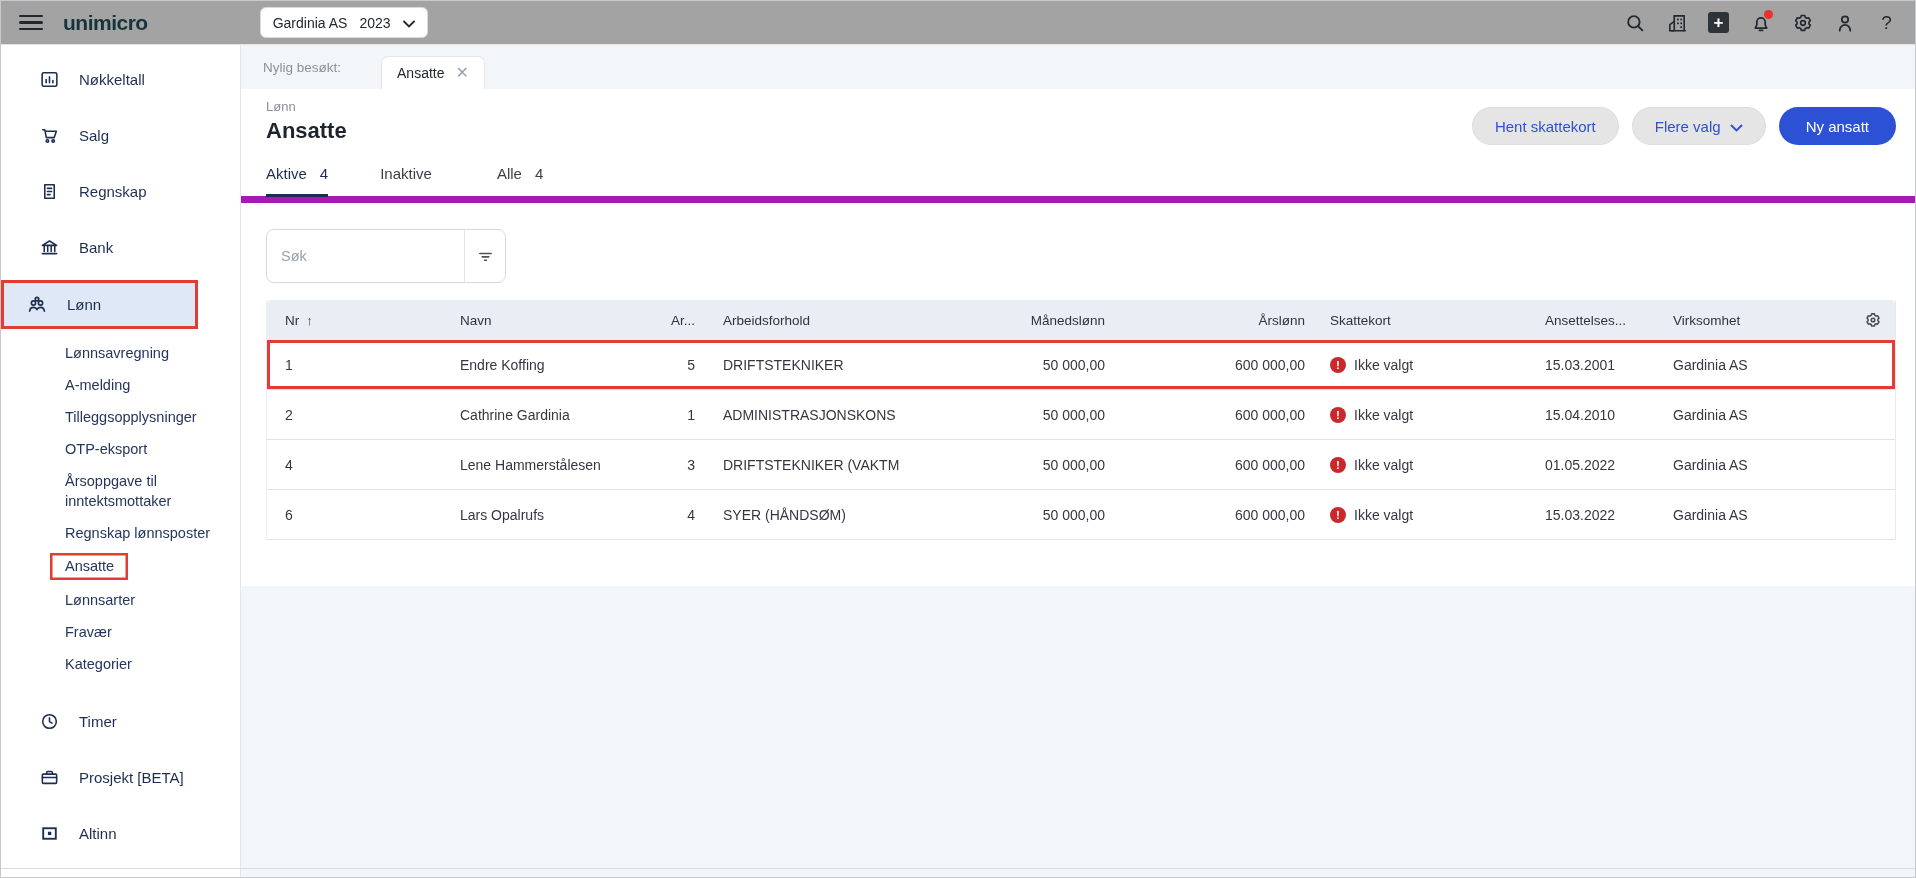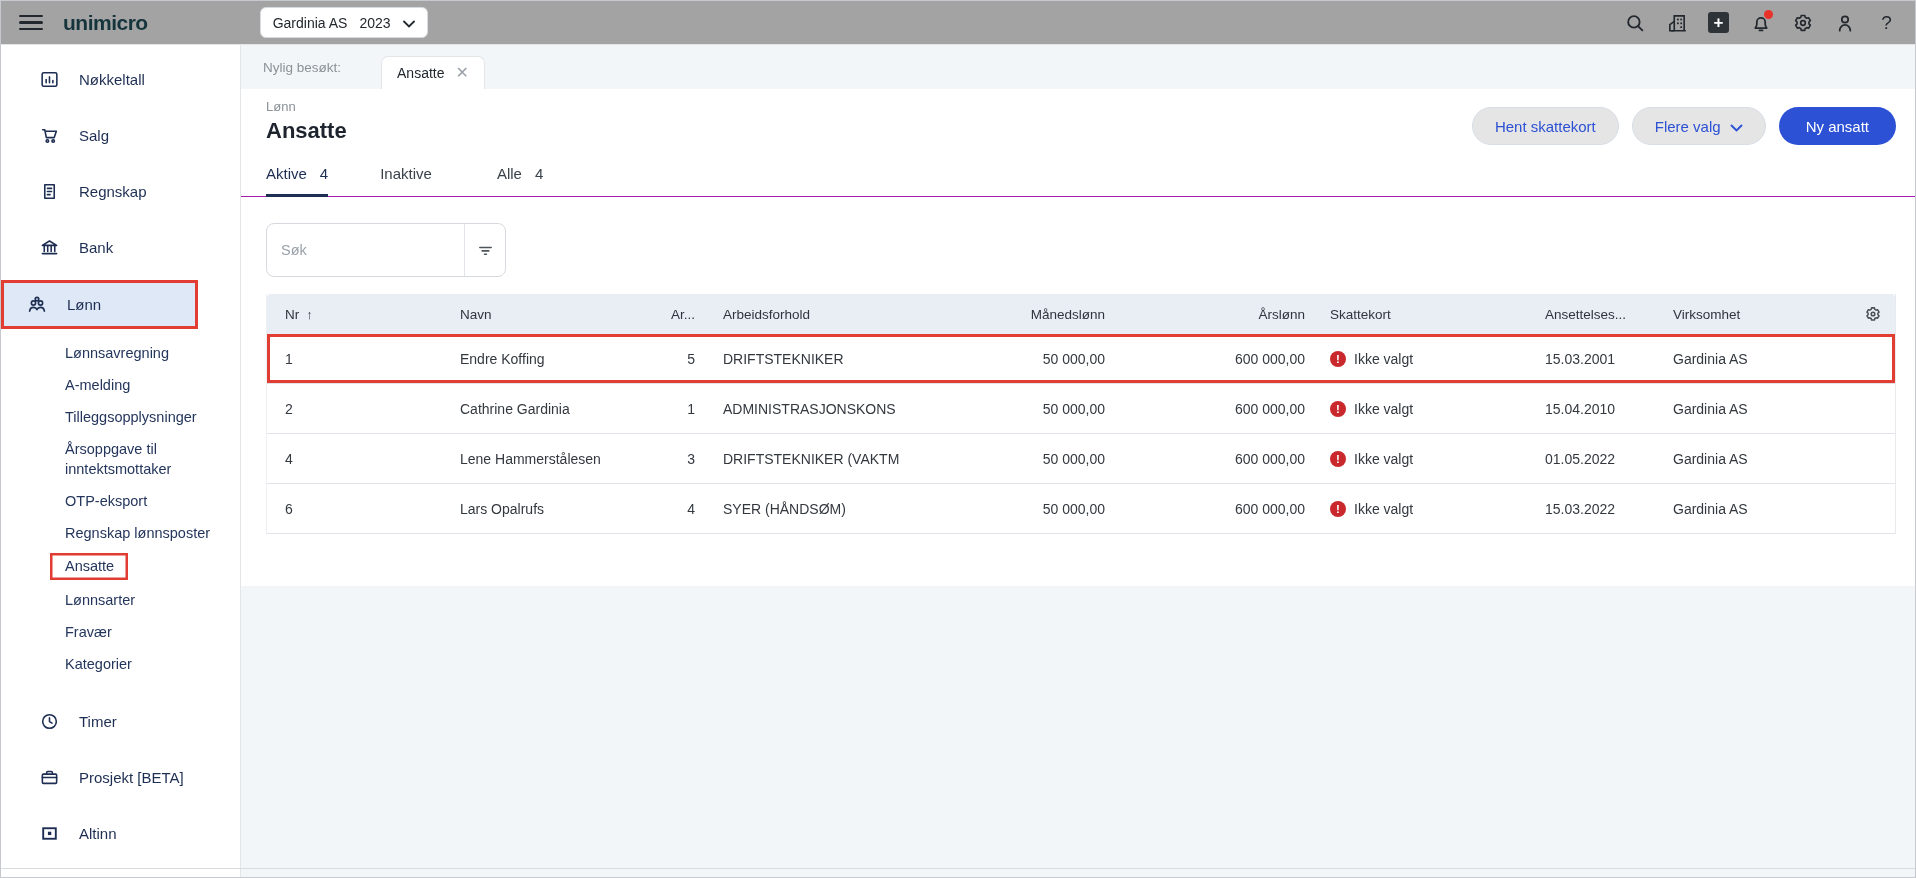--- a/index.html
+++ b/index.html
@@ -50,21 +50,21 @@
                 font-size:14px; color:#23282e; cursor:pointer; }
   .tab-close { color:#9aa1a8; font-size:16px; line-height:1; cursor:pointer; }
   .card { background:#fff; height:497px; }
   .card-header { display:flex; justify-content:space-between; align-items:flex-start; padding:10px 20px 0 25px; }
   .pretitle { font-size:13px; color:#8b9298; }
   .page-title { font-size:22px; font-weight:600; color:#1e242e; margin-top:4px; }
   .actions { display:flex; gap:13px; align-items:center; margin-top:8px; }
   .btn { height:38px; border-radius:20px; font-size:15px; font-weight:500; display:inline-flex; align-items:center; gap:9px;
          padding:0 22px; background:#e5e5e5; border:1px solid #d8dde6; color:var(--blue); cursor:pointer; }
   .btn.primary { background:var(--blue); color:#fff; border:none; padding:0 27px; }
-  .tabs-row { display:flex; padding-left:25px; margin-top:20px; border-bottom:1px solid #a21caf; }
+  .tabs-row { display:flex; padding-left:25px; margin-top:20px; border-bottom:7px solid #a21caf; }
   .tab { padding-bottom:12px; margin-right:52px; font-size:15px; color:#3a414b; display:flex; gap:13px;
          border-bottom:3px solid transparent; margin-bottom:-1px; cursor:pointer; }
   .tab.active { color:var(--navy); font-weight:500; border-bottom-color:var(--navy); }
   .toolbar { padding:26px 0 0 25px; }
   .search-box { width:240px; height:54px; border:1px solid #d6dade; border-radius:8px; display:flex; align-items:center;
                 overflow:hidden; background:#fff; }
   .search-box input { flex:1; border:none; outline:none; padding:0 14px; font-size:14.5px; font-family:inherit; color:#23282e; min-width:0; }
   .search-box input::placeholder { color:#9aa1a9; }
   .filter-btn { width:41px; height:100%; border-left:1px solid #e1e4e8; display:flex; align-items:center; justify-content:center; cursor:pointer; }
   
@@ -210,22 +210,22 @@
               <path d="M3.3 15.5c.3-2.2 1.6-3.4 3.5-3.4 1.5 0 2.6.7 3.2 2"></path>
               <path d="M9.9 14.1c.6-1.3 1.7-2 3.3-2 1.9 0 3.2 1.2 3.5 3.4"></path>
             </svg>
           </span>
           <span class="nav-label">Lønn</span>
         </div>
         <div class="sub-list">
           <div class="sub-item"><span class="sub-label">Lønnsavregning</span></div>
           <div class="sub-item"><span class="sub-label">A-melding</span></div>
           <div class="sub-item"><span class="sub-label">Tilleggsopplysninger</span></div>
+          <div class="sub-item"><span class="sub-label">OTP-eksport</span></div>
           <div class="sub-item"><span class="sub-label">Årsoppgave til inntektsmottaker</span></div>
-          <div class="sub-item"><span class="sub-label">OTP-eksport</span></div>
           <div class="sub-item"><span class="sub-label">Regnskap lønnsposter</span></div>
           <div class="sub-item annotated"><span class="sub-label">Ansatte</span></div>
           <div class="sub-item"><span class="sub-label">Lønnsarter</span></div>
           <div class="sub-item"><span class="sub-label">Fravær</span></div>
           <div class="sub-item"><span class="sub-label">Kategorier</span></div>
         </div>
         <div class="nav-item">
           <span class="nav-icon">
             <svg width="21" height="21" viewBox="0 0 20 20" fill="none" stroke="#1d2e52" stroke-width="1.5" stroke-linecap="round" stroke-linejoin="round">
               <circle cx="10" cy="10" r="6.5"></circle>

